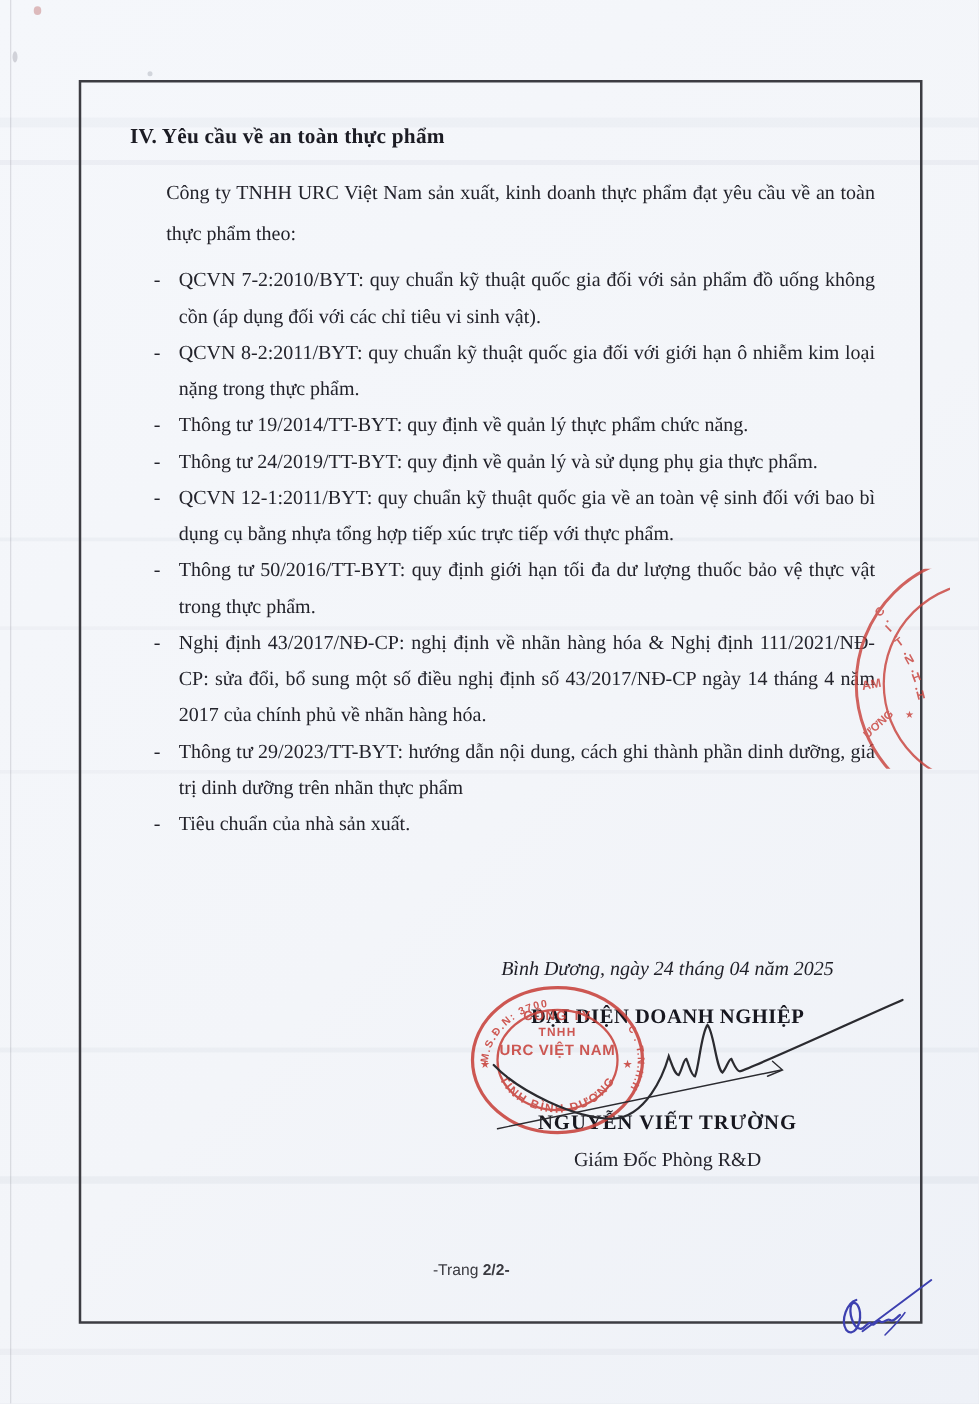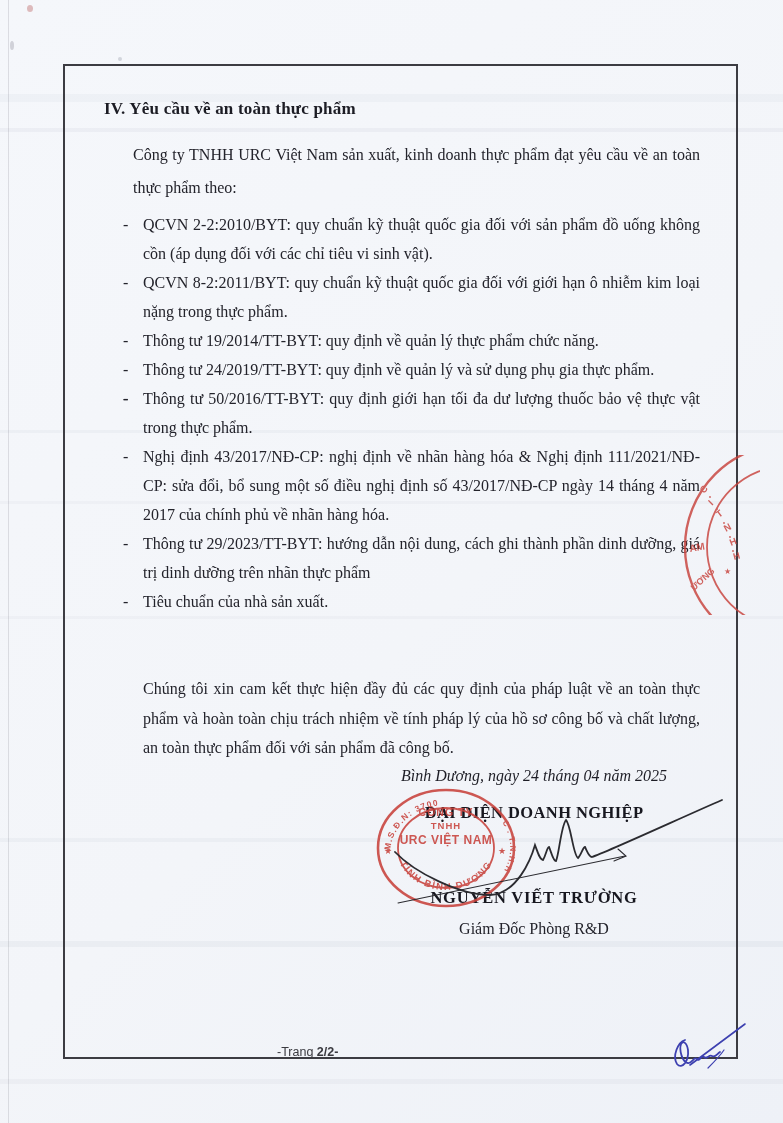--- a/index.html
+++ b/index.html
@@ -21,22 +21,22 @@
     list-style:none;margin:0;padding:0;text-align:justify;}
   #blist li{position:relative;}
   #blist .dash{position:absolute;left:-20px;top:0;}
   #closing{position:absolute;left:143px;top:674px;width:557px;font-size:16px;line-height:29.5px;text-align:justify;}
   #sigblock{position:absolute;left:376px;top:766px;width:316px;text-align:center;}
   #place-date{font-size:16px;font-style:italic;line-height:20px;color:#1e1e26;}
   #rep-title{font-size:16.5px;font-weight:bold;line-height:22px;margin-top:16px;letter-spacing:.4px;color:#17171f;}
   #sig-gap{height:63px;}
   #signer-name{font-size:16.5px;font-weight:bold;line-height:22px;letter-spacing:.8px;color:#17171f;}
   #signer-pos{font-size:16px;line-height:20px;margin-top:10px;}
-  #footer{position:absolute;left:277px;top:1009px;width:200px;
-    font-family:"Liberation Sans","DejaVu Sans",sans-serif;font-size:12.5px;color:#3a3a40;font-weight:500;margin-top:36px;}
+  #footer{position:absolute;left:277px;top:1009px;width:200px;text-align:center;
+    font-family:"Liberation Sans","DejaVu Sans",sans-serif;font-size:12.5px;color:#3a3a40;font-weight:500;}
   #footer .pg{font-weight:bold;}
   svg{position:absolute;overflow:hidden;}
   .stamp-red{fill:#c8423c;}
   .stamp-stroke{stroke:#c8423c;fill:none;}
   text{font-family:"Liberation Sans","DejaVu Sans",sans-serif;}
 </style>
 </head>
 <body>
 
 <div id="scan">
@@ -54,32 +54,31 @@
   <div class="speck" style="left:10px;top:41px;width:4px;height:9px;background:rgba(150,150,162,.38)"></div>
   <div class="speck" style="left:118px;top:57px;width:4px;height:4px;background:rgba(130,135,150,.3)"></div>
 
   <div id="frame"></div>
 
   <div id="heading">IV. Yêu cầu về an toàn thực phẩm</div>
 
   <div id="intro">Công ty TNHH URC Việt Nam sản xuất, kinh doanh thực phẩm đạt yêu cầu về an toàn thực phẩm theo:</div>
 
   <ul id="blist">
-    <li><span class="dash">-</span><span>QCVN 2-2:2010/BYT: quy chuẩn kỹ thuật quốc gia đối với sản phẩm đồ uống không cồn (áp dụng đối với các chỉ tiêu vi sinh vật).</span></li>
+    <li><span class="dash">-</span><span>QCVN 7-2:2010/BYT: quy chuẩn kỹ thuật quốc gia đối với sản phẩm đồ uống không cồn (áp dụng đối với các chỉ tiêu vi sinh vật).</span></li>
     <li><span class="dash">-</span><span>QCVN 8-2:2011/BYT: quy chuẩn kỹ thuật quốc gia đối với giới hạn ô nhiễm kim loại nặng trong thực phẩm.</span></li>
     <li><span class="dash">-</span><span>Thông tư 19/2014/TT-BYT: quy định về quản lý thực phẩm chức năng.</span></li>
     <li><span class="dash">-</span><span>Thông tư 24/2019/TT-BYT: quy định về quản lý và sử dụng phụ gia thực phẩm.</span></li>
-    <li><span class="dash">-</span></li>
+    <li><span class="dash">-</span><span>QCVN 12-1:2011/BYT: quy chuẩn kỹ thuật quốc gia về an toàn vệ sinh đối với bao bì dụng cụ bằng nhựa tổng hợp tiếp xúc trực tiếp với thực phẩm.</span></li>
     <li><span class="dash">-</span><span>Thông tư 50/2016/TT-BYT: quy định giới hạn tối đa dư lượng thuốc bảo vệ thực vật trong thực phẩm.</span></li>
     <li><span class="dash">-</span><span>Nghị định 43/2017/NĐ-CP: nghị định về nhãn hàng hóa &amp; Nghị định 111/2021/NĐ-CP: sửa đổi, bổ sung một số điều nghị định số 43/2017/NĐ-CP  ngày 14 tháng 4 năm 2017 của chính phủ về nhãn hàng hóa.</span></li>
     <li><span class="dash">-</span><span>Thông tư 29/2023/TT-BYT: hướng dẫn nội dung, cách ghi thành phần dinh dưỡng, giá trị dinh dưỡng trên nhãn thực phẩm</span></li>
     <li><span class="dash">-</span><span>Tiêu chuẩn của nhà sản xuất.</span></li>
   </ul>
 
-  <div id="closing">Chúng tôi xin cam kết thực hiện đầy đủ các quy định của pháp luật về an toàn thực phẩm và hoàn toàn chịu trách nhiệm về tính pháp lý của hồ sơ công bố và chất lượng, an toàn thực phẩm đối với sản phẩm đã công bố.</div>
 
   <svg style="left:660px;top:455px;opacity:.82" width="100" height="160" viewBox="0 0 100 160">
     <circle class="stamp-stroke" cx="128" cy="92" r="103" stroke-width="2.4"></circle>
     <circle class="stamp-stroke" cx="128" cy="92" r="81" stroke-width="1.8"></circle>
     <g fill="#c8423c" font-size="9.5" font-weight="bold">
       <text x="44" y="39" transform="rotate(-50 44 39)">C</text>
       <text x="52" y="51" transform="rotate(-44 52 51)">I</text>
       <text x="59" y="63" transform="rotate(-37 59 63)">T</text>
       <text x="66" y="77" transform="rotate(-29 66 77)">N</text>
       <text x="71" y="91" transform="rotate(-21 71 91)">H</text>

